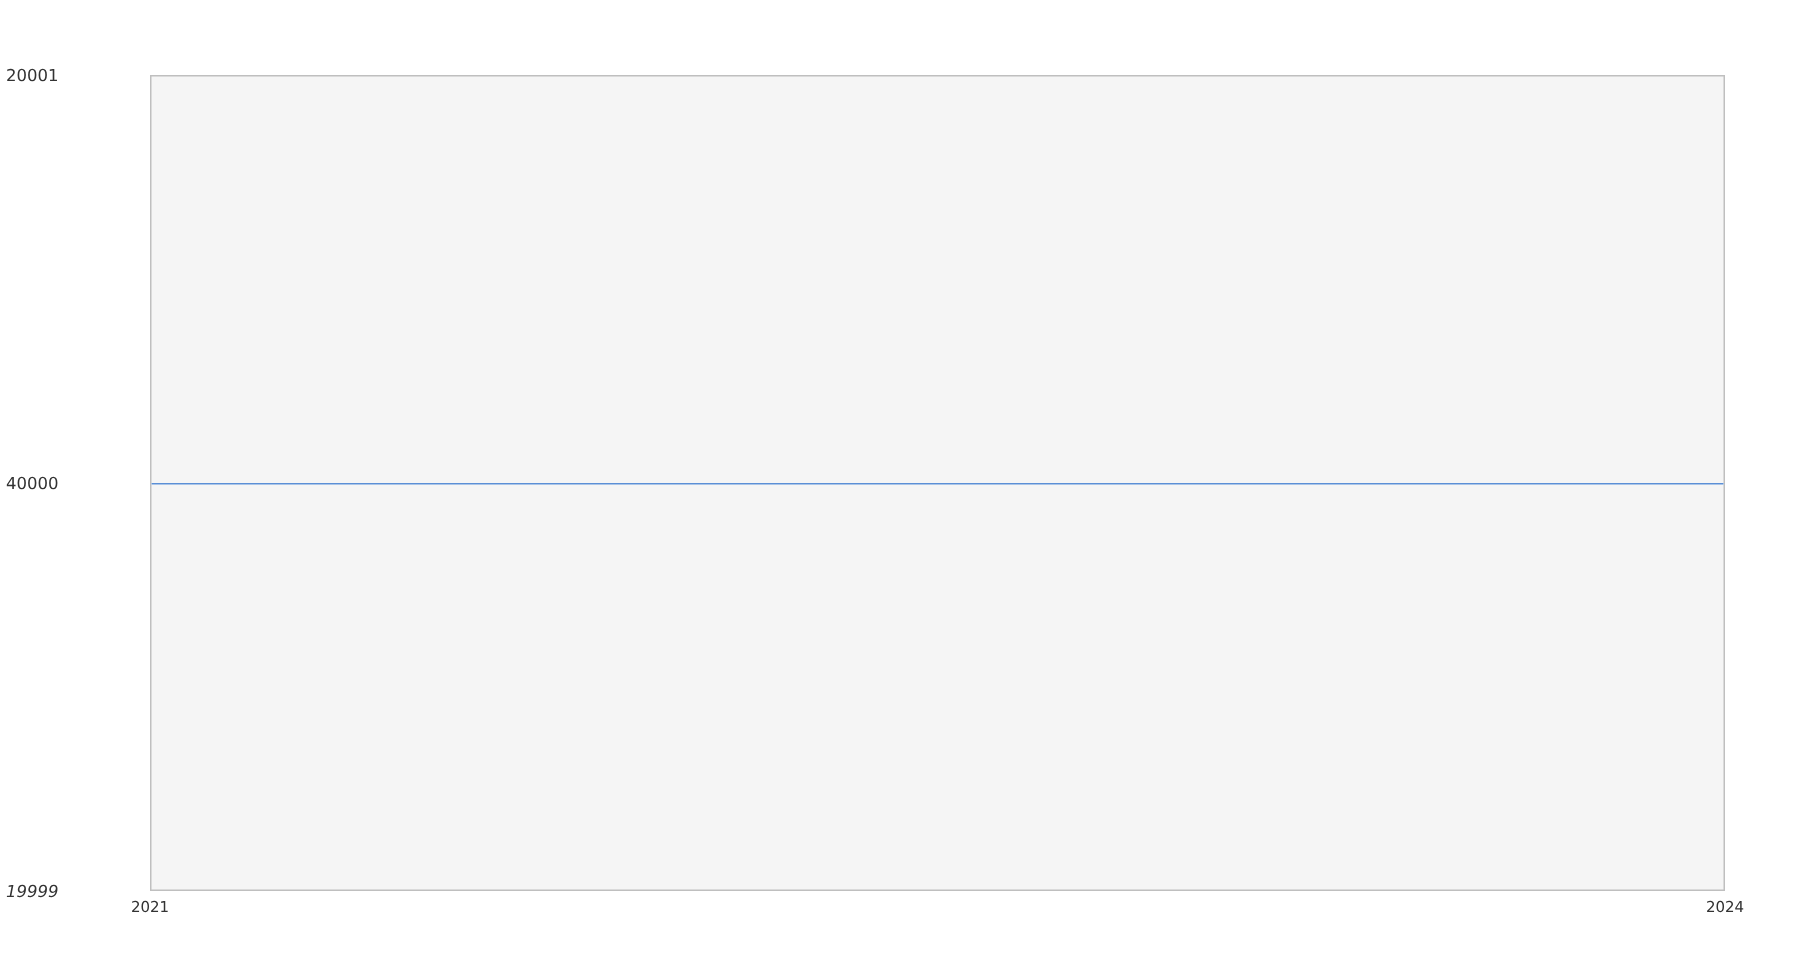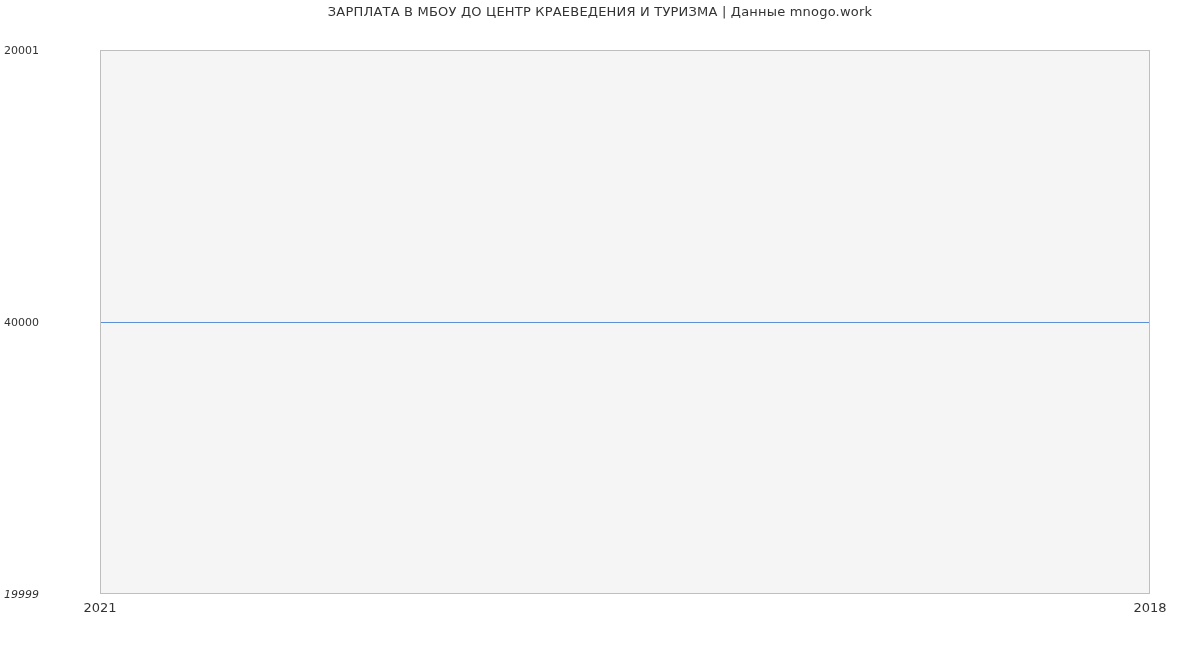--- a/index.html
+++ b/index.html
@@ -54,40 +54,39 @@
     position: absolute;
     right: 1104px; 
     font-size: 11px;
     color: #333;
     text-align: left;
     width: 90px;
   }
   .x-tick {
     position: absolute;
     top: 600px;
-    font-size: 13px;
+    font-size: 10px;
     color: #333;
     text-align: right;
     transform: translateX(-50%);
   }
 </style>
 </head>
 <body>
 
 <div class="chart-wrap">
 
-  <div class="chart-title">ЗАРПЛАТА В МБОУ ДО ЦЕНТР КРАЕВЕДЕНИЯ И ТУРИЗМА | Данные mnogo.work</div>
 
   <div class="y-tick" style="left:4px; top:44px;">20001</div>
   <div class="y-tick" style="left:4px; top:316px;">40000</div>
   <div class="y-tick" style="left:4px; top:588px;font-style:italic;">19999</div>
 
   <div class="plot-area">
 
     <div class="grid-h" style="top:50%;"></div>
 
     <div class="data-line" style="top:50%;"></div>
   </div>
 
   <div class="x-tick" style="left:100px;">2021</div>
-  <div class="x-tick" style="left:1150px;">2018</div>
+  <div class="x-tick" style="left:1150px;">2024</div>
 
 </div>
 
 </body></html>

